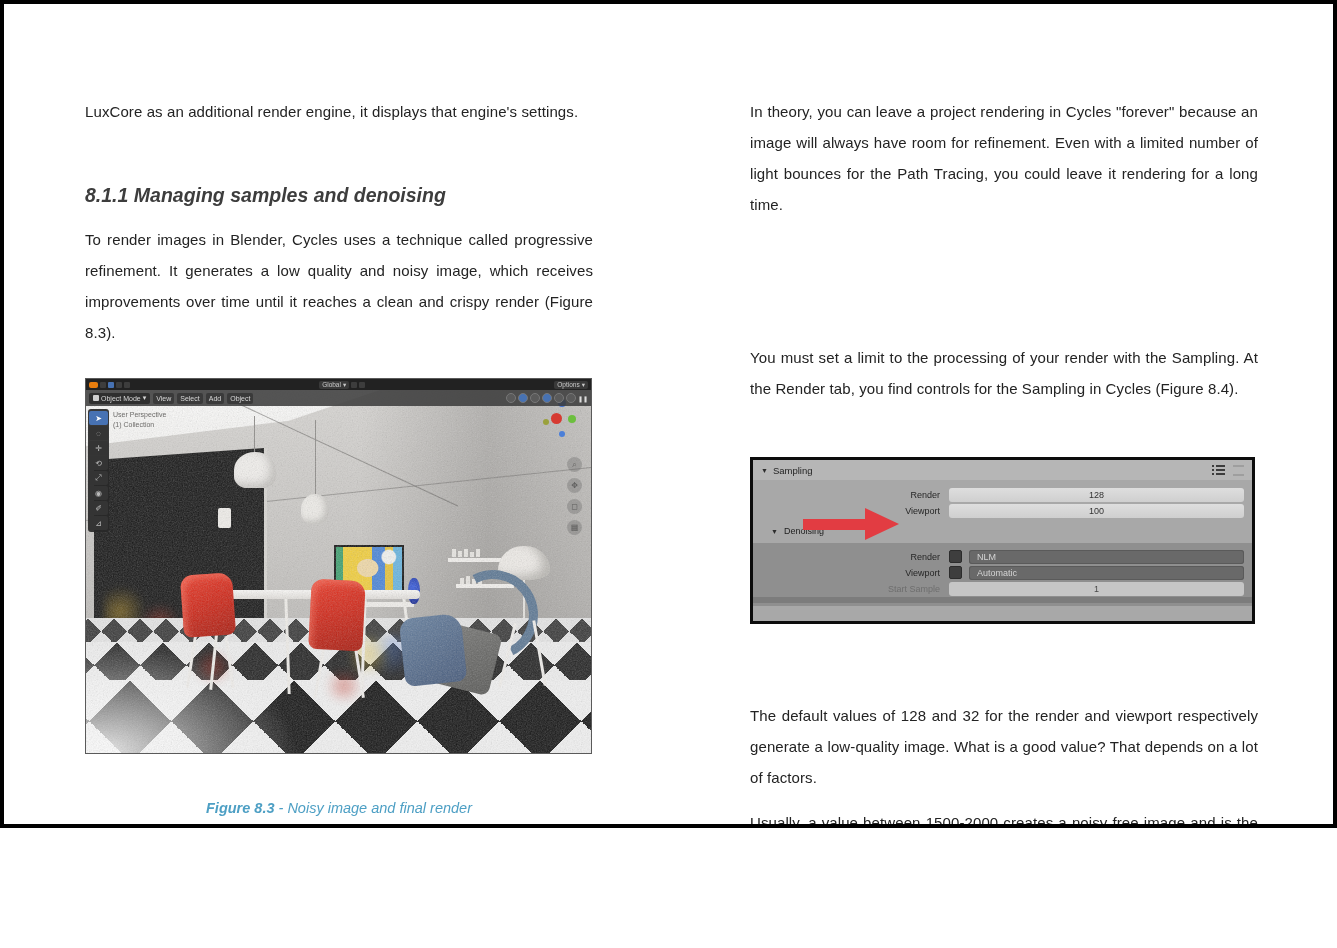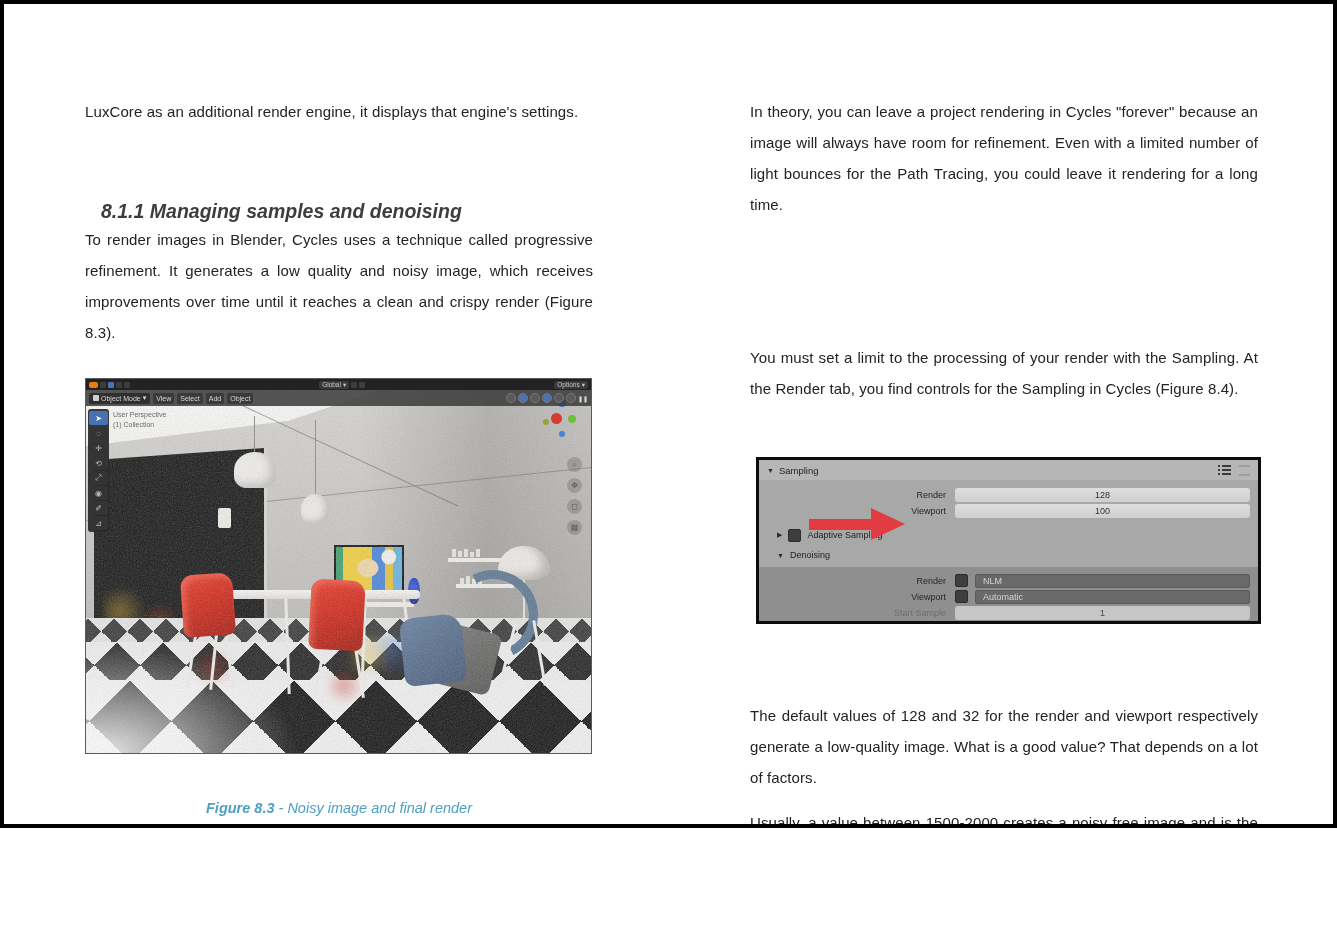--- a/index.html
+++ b/index.html
@@ -3,21 +3,21 @@
 <meta charset="utf-8">
 <style>
   html,body{margin:0;padding:0;background:#fff;}
   .sheet{position:relative;width:1337px;height:828px;background:#ffffff;border:4px solid #000;
          box-sizing:border-box;overflow:hidden;font-family:"Liberation Sans",sans-serif;}
   .col{position:absolute;top:0;width:508px;height:948px;}
   .col-left{left:81px;}
   .col-right{left:746px;}
   .body-text{position:absolute;margin:0;width:508px;font-size:15px;line-height:31px;color:#232323;
              text-align:justify;letter-spacing:.1px;}
-  .heading{position:absolute;margin:16px;width:508px;font-size:19.5px;font-weight:bold;font-style:italic;color:#3d3d3d;}
+  .heading{position:absolute;margin:0;width:508px;font-size:19.5px;font-weight:bold;font-style:italic;color:#3d3d3d;}
   .caption{position:absolute;width:508px;text-align:center;font-size:14.5px;font-style:italic;color:#4d9fc4;}
   .caption b{font-weight:bold;}
   .pagenum{position:absolute;width:508px;text-align:center;font-size:11.5px;color:#3a3a3a;}
 
   
   .fig83{position:absolute;top:374px;left:0;width:507px;height:376px;background:#c9c7c4;
          border:1px solid #5a5a5a;box-sizing:border-box;overflow:hidden;}
   .bl-topbar{position:absolute;top:0;left:0;right:0;height:11px;background:#222;display:flex;
              align-items:center;justify-content:space-between;padding:0 3px;z-index:30;}
   .tb-group{display:flex;align-items:center;gap:2px;}
@@ -112,21 +112,21 @@
   .tool.active{background:#4772b3;color:#fff;}
   .bl-overlay{position:absolute;left:27px;top:31px;z-index:15;font-size:7px;line-height:10px;color:rgba(85,83,81,.85);}
   .bl-gizmo{position:absolute;right:8px;top:20px;width:40px;height:50px;z-index:15;}
   .gdot{position:absolute;border-radius:50%;}
   .bl-viewbtns{position:absolute;right:9px;top:78px;z-index:15;display:flex;flex-direction:column;gap:6px;}
   .vbtn{width:15px;height:15px;border-radius:50%;background:rgba(90,90,90,.30);color:rgba(40,40,40,.55);
         font-size:8px;display:flex;align-items:center;justify-content:center;}
 
   
   .fig84{position:absolute;top:453px;left:0;width:505px;height:167px;background:#a8a8a8;
-         border:3px solid #0c0c0c;box-sizing:border-box;overflow:hidden;margin-left:6px;}
+         border:3px solid #0c0c0c;box-sizing:border-box;overflow:hidden;}
   .sp-header{height:20px;background:#b6b6b6;display:flex;align-items:center;padding:0 8px;gap:5px;}
   .sp-tri{font-size:7px;color:#2c2c2c;}
   .sp-title{font-size:9.5px;color:#1f1f1f;}
   .sp-hicons{margin-left:auto;display:flex;align-items:center;gap:8px;}
   .li-rows{display:flex;flex-direction:column;gap:2px;}
   .li-rows i{display:block;width:13px;height:2px;
      background:linear-gradient(90deg,#3c3c3c 0 2px,rgba(0,0,0,0) 2px 4px,#3c3c3c 4px 100%);}
   .sp-grip{width:11px;height:7px;border-top:2px solid #999;border-bottom:2px solid #999;opacity:.8;}
   .sp-body{position:relative;height:144px;}
   .sp-row{display:flex;align-items:center;height:15px;margin:1px 8px 1px 0;}
@@ -337,25 +337,20 @@
             <div class="head"></div>
         </div>
         <div class="sp-row" style="margin-top:7px;">
           <span class="sp-label">Render</span>
           <span class="sp-field light">128</span>
         </div>
         <div class="sp-row">
           <span class="sp-label">Viewport</span>
           <span class="sp-field light">100</span>
         </div>
-        <div class="sp-toggle" style="margin-top:10px;">
-          <span class="sp-tri">▶</span>
-          <span class="sp-check" style="margin-right:0;"></span>
-          <span class="t-label">Adaptive Sampling</span>
-        </div>
         <div class="sp-toggle" style="margin-top:6px;">
           <span class="sp-tri">▼</span>
           <span class="t-label">Denoising</span>
         </div>
         <div class="sp-sub">
           <div class="sp-row">
             <span class="sp-label">Render</span>
             <span class="sp-check"></span>
             <span class="sp-field dark">NLM</span>
           </div>

